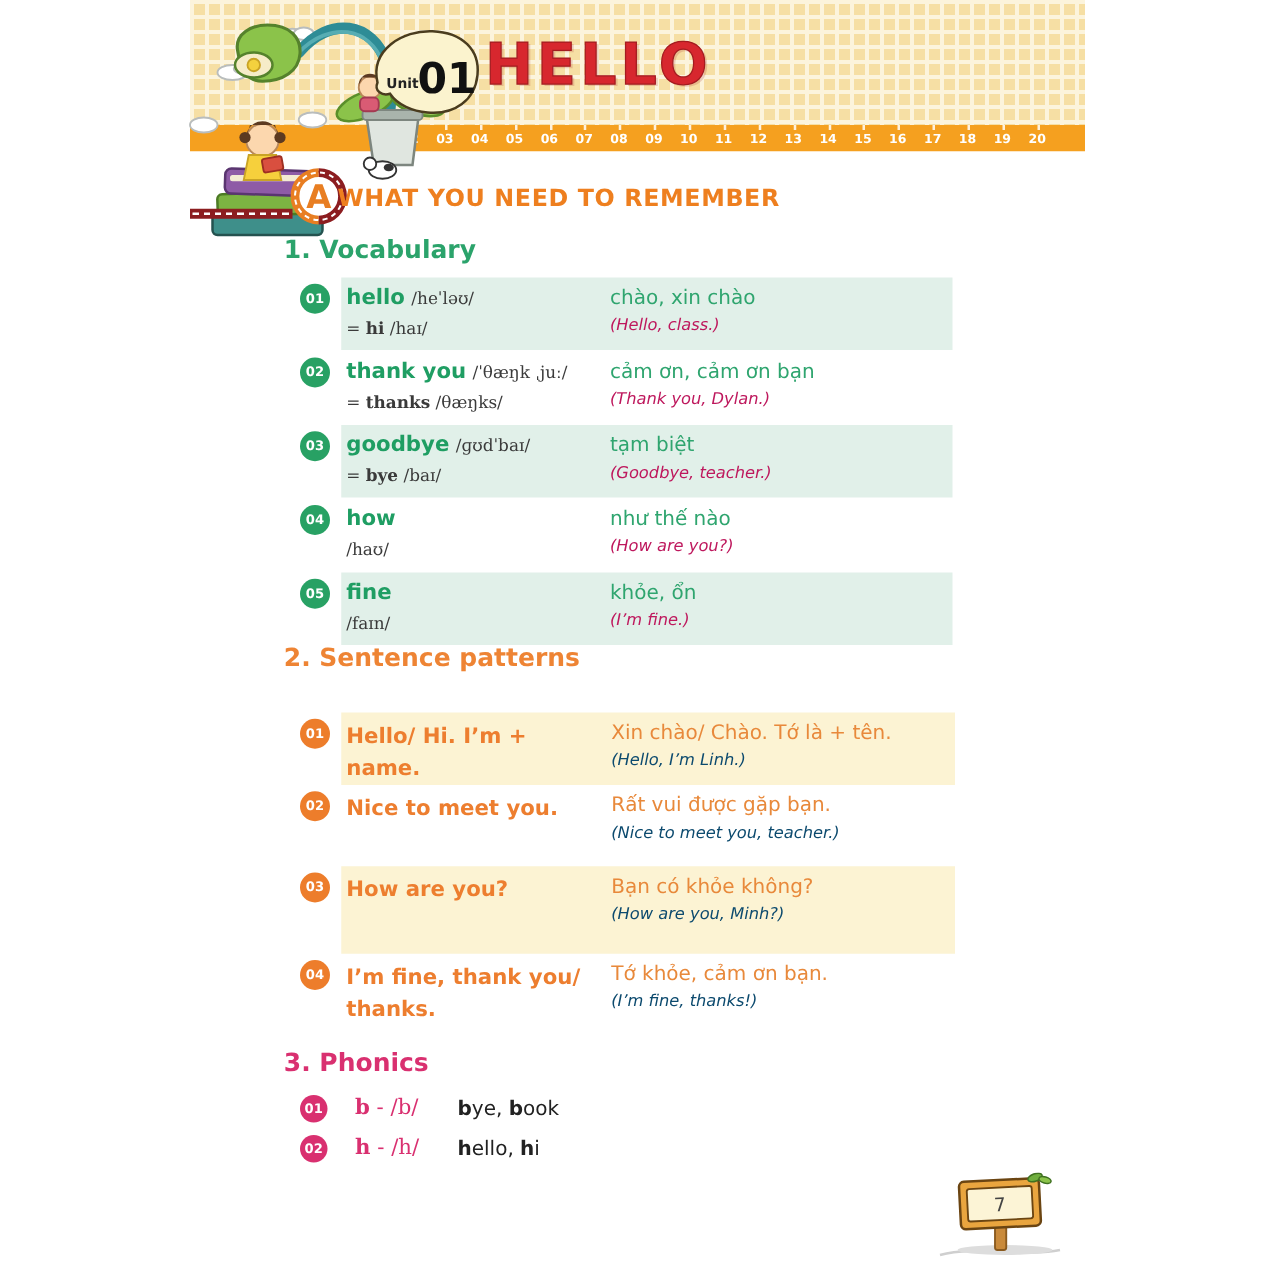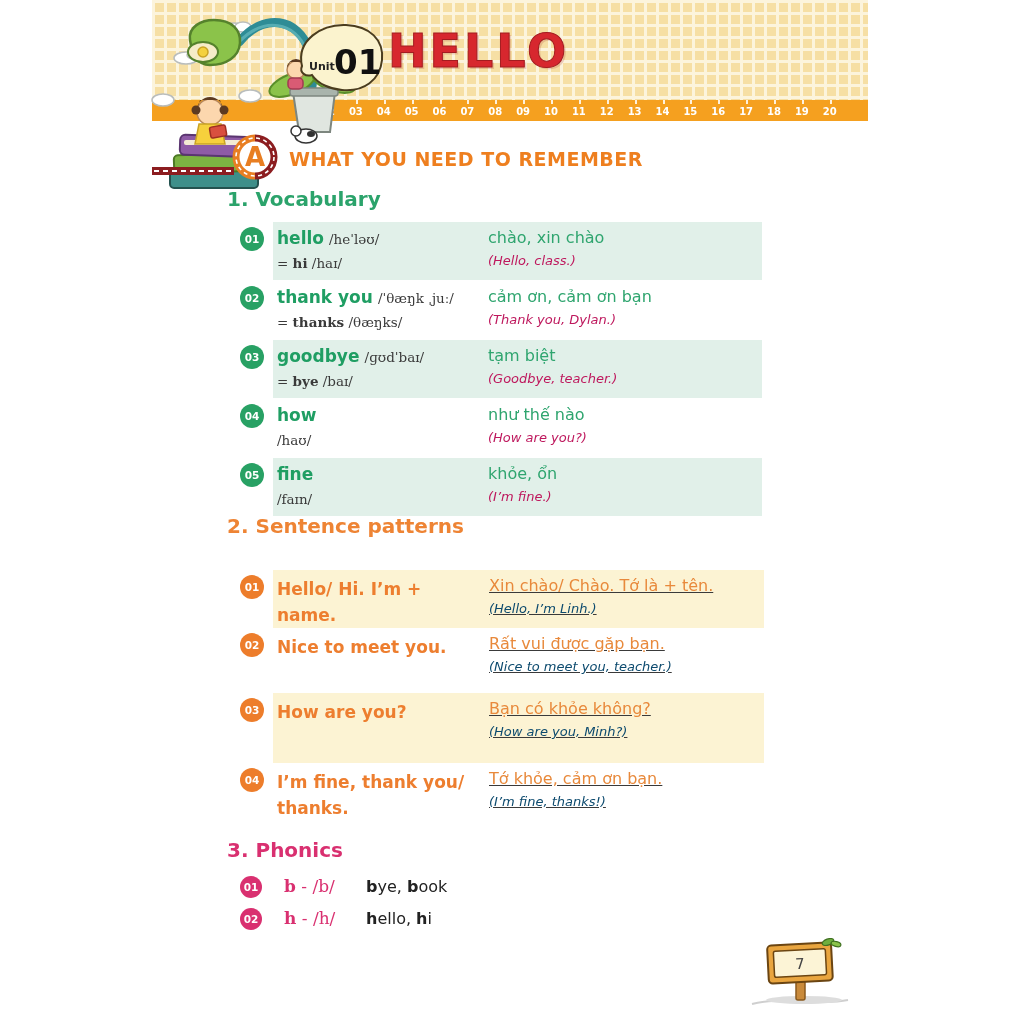--- a/index.html
+++ b/index.html
@@ -20,21 +20,21 @@
   .bubble{position:absolute;left:292px;top:18px;}
   .hello-title{position:absolute;left:388px;top:24px;font-size:46px;font-weight:800;color:#D7272E;
     letter-spacing:3px;-webkit-text-stroke:1px #A31C20;text-shadow:2px 2px 0 rgba(160,25,25,.18);}
   .illus{position:absolute;left:146px;top:0;}
 
   
   .a-line{position:absolute;left:152px;top:167px;width:82px;height:8px;background:#8C1D20;}
   .a-line::after{content:"";position:absolute;left:2px;right:2px;top:3px;height:2px;
     background:repeating-linear-gradient(90deg,#fff 0 5px,transparent 5px 9px);}
   .a-circle{position:absolute;left:230px;top:132px;}
-  .a-title{position:absolute;left:289px;top:148px;font-size:19px;font-weight:bold;color:#EE7F1F;letter-spacing:.5px;text-align:center;}
+  .a-title{position:absolute;left:270px;top:148px;font-size:19px;font-weight:bold;color:#EE7F1F;letter-spacing:.5px;text-align:center;}
 
   
   .sec-h{position:absolute;left:227px;font-size:20px;font-weight:bold;}
   .sec-h.green{color:#2BA36B;top:187px;}
   .sec-h.orange{color:#EE8434;top:514px;}
   .sec-h.pink{color:#D93070;top:838px;}
 
   
   .badge{flex:0 0 auto;width:24px;height:24px;border-radius:50%;color:#fff;font-size:10.5px;font-weight:bold;
     display:flex;align-items:center;justify-content:center;margin-right:9px;margin-top:5px;}
@@ -53,21 +53,21 @@
   .valt{font-family:"DejaVu Serif","Liberation Serif",serif;font-size:13.5px;color:#3a3a3a;margin-top:7px;}
   .valt .aw{font-weight:bold;}
   .vvi{font-size:16px;color:#2FA56F;}
   .vex{font-size:13px;font-style:italic;color:#be185d;margin-top:6px;}
 
   
   .srow{position:absolute;left:240px;width:524px;display:flex;align-items:flex-start;}
   .sbox{flex:1;display:flex;padding:6px 12px 0 4px;}
   .srow.shade .sbox{background:#FCF3D3;}
   .sleft{width:198px;font-size:17px;font-weight:bold;color:#ED7E2F;line-height:1.55;}
-  .sright{flex:1;padding-left:14px;text-decoration:underline;}
+  .sright{flex:1;padding-left:14px;}
   .svi{font-size:16px;color:#E8893B;}
   .sex{font-size:13px;font-style:italic;color:#0c4a6e;margin-top:6px;}
 
   
   .prow{position:absolute;left:240px;width:420px;height:28px;display:flex;align-items:flex-start;}
   .pletter{width:82px;margin-left:13px;font-family:"DejaVu Serif","Liberation Serif",serif;
     font-size:17px;color:#D93070;padding-top:1px;}
   .pletter .pl{font-weight:bold;}
   .pexample{font-size:16px;color:#222;padding-top:2px;}
   .pexample .b{font-weight:bold;}

